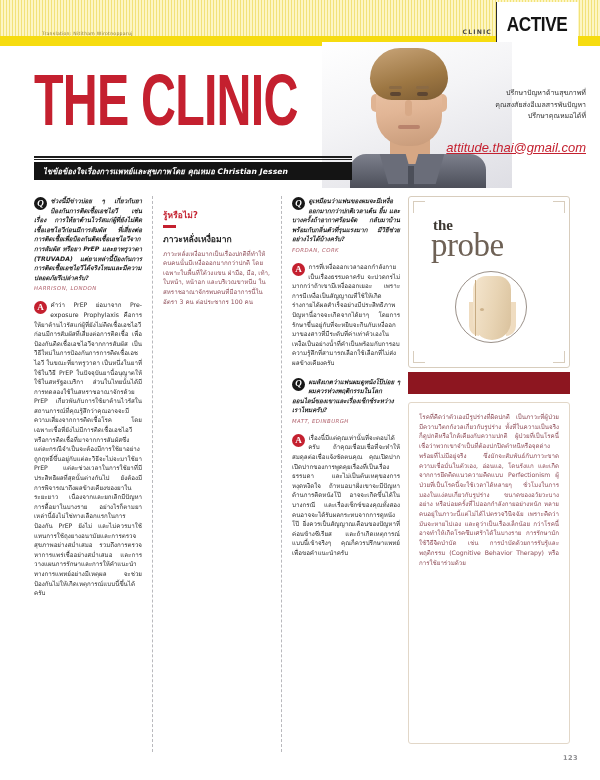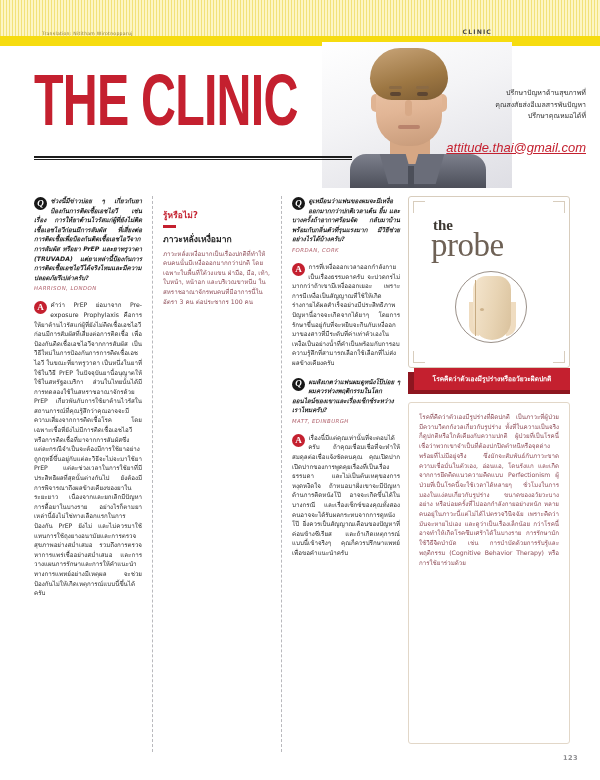--- a/index.html
+++ b/index.html
@@ -294,20 +294,23 @@
   }
 </style>
 </head>
 <body>
 
 <div class="masthead">
   <div class="masthead-hatch"></div>
   <div class="masthead-solid"></div>
   <div class="translator">Translation: Nititham Wirotnopparuj</div>
   <div class="clinic-tag">CLINIC</div>
+  <div class="active-box">
+    <span class="active-word">ACTIVE</span>
+  </div>
 </div>
 
 <div class="hero">
 
   <div class="hero-title">THE CLINIC</div>
 
   <div class="doctor">
     <div class="doc-bg"></div>
     <div class="doc-shirt"></div>
     <div class="doc-neck"></div>
@@ -330,20 +333,23 @@
     <span>ปรึกษาปัญหาด้านสุขภาพที่</span><br>
     <span>คุณสงสัยส่งอีเมลสารพันปัญหา</span><br>
     <span>ปรึกษาคุณหมอได้ที่</span>
     <a class="contact-email" href="#">attitude.thai@gmail.com</a>
   </div>
 </div>
 
 <div class="byline-wrap">
   <div class="byline-rule-a"></div>
   <div class="byline-rule-b"></div>
+  <div class="byline-bar">
+    <span class="byline-text">ไขข้อข้องใจเรื่องการแพทย์และสุขภาพโดย คุณหมอ Christian Jessen</span>
+  </div>
 </div>
 
 <div class="cols">
 
   <div class="col-rule rule-1"></div>
   <div class="col-rule rule-2"></div>
 
   <div class="col col-1">
     <div class="qa-block">
       <div class="q-text">
@@ -411,22 +417,19 @@
     <div class="probe-illu">
       <div class="torso-hip-l"></div>
       <div class="torso-hip-r"></div>
       <div class="torso"></div>
       <div class="torso-split"></div>
       <div class="torso-dimple"></div>
     </div>
   </div>
 
   <div class="probe-banner-shadow"></div>
-  <div class="probe-banner">
-    <span class="probe-banner-text">โรคคิดว่าตัวเองมีรูปร่างหรืออวัยวะผิดปกติ</span>
-  </div>
 
   <div class="probe-body-box">
     <div class="probe-body-text">โรคที่คิดว่าตัวเองมีรูปร่างที่ผิดปกติ เป็นภาวะที่ผู้ป่วยมีความวิตกกังวลเกี่ยวกับรูปร่าง ทั้งที่ในความเป็นจริงก็ดูปกติหรือใกล้เคียงกับความปกติ ผู้ป่วยที่เป็นโรคนี้เชื่อว่าพวกเขาจำเป็นที่ต้องปกปิดตำหนิหรือจุดด่างพร้อยที่ไม่มีอยู่จริง ซึ่งมักจะสัมพันธ์กับภาวะขาดความเชื่อมั่นในตัวเอง, อ่อนแอ, โดนรังแก และเกิดจากการยึดติดแนวความคิดแบบ Perfectionism ผู้ป่วยที่เป็นโรคนี้จะใช้เวลาได้หลายๆ ชั่วโมงในการมองในแง่ลบเกี่ยวกับรูปร่าง ขนาดของอวัยวะบางอย่าง หรือบ่อยครั้งที่ไปออกกำลังกายอย่างหนัก หลายคนอยู่ในภาวะนี้แต่ไม่ได้ไปตรวจวินิจฉัย เพราะคิดว่ามันจะหายไปเอง และดูว่าเป็นเรื่องเล็กน้อย กว่าโรคนี้อาจทำให้เกิดโรคซึมเศร้าได้ในบางราย การรักษามักใช้วิธีจิตบำบัด เช่น การบำบัดด้วยการรับรู้และพฤติกรรม (Cognitive Behavior Therapy) หรือการใช้ยาร่วมด้วย</div>
   </div>
 </div>
 
 <div class="page-num">123</div>
 
 </body></html>

